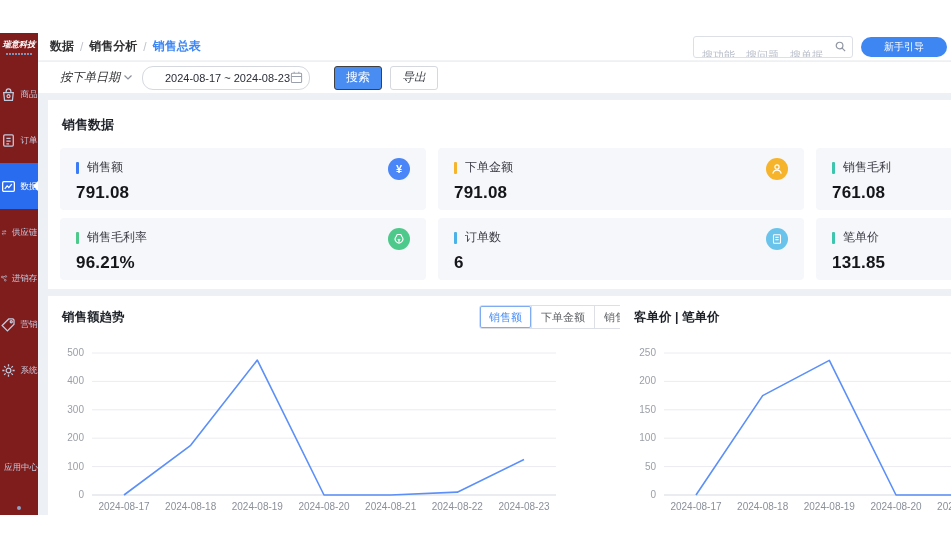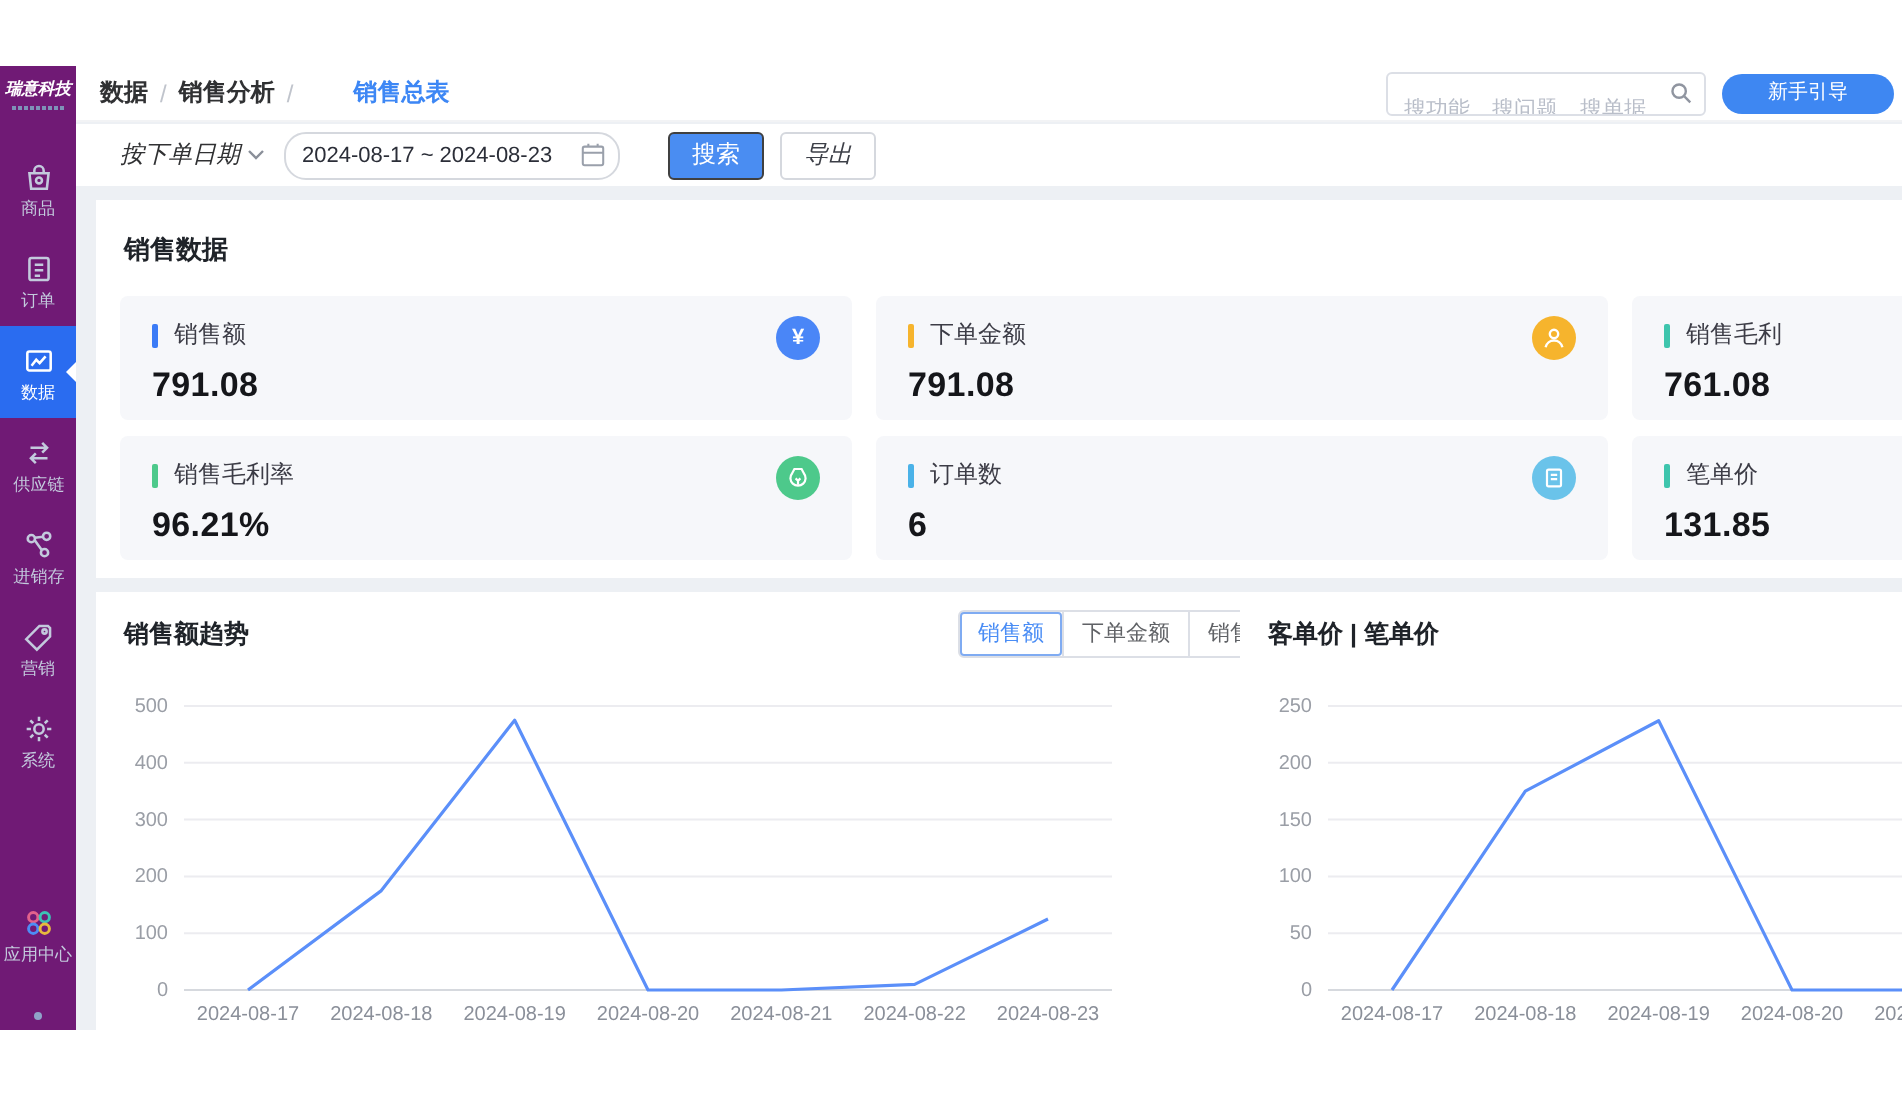--- a/index.html
+++ b/index.html
@@ -1,55 +1,55 @@
 <!DOCTYPE html>
 <html><head>
 <meta charset="utf-8">
 <style>
   * { margin:0; padding:0; box-sizing:border-box; }
   html,body { background:#fff; }
   .page{ position:relative; width:951px; height:550px; background:#fff; overflow:hidden;
          font-family:"Liberation Sans","DejaVu Sans",sans-serif; }
 
   
-  .sidebar{ position:absolute; left:0; top:33px; width:38px; height:482px; background:#701a75; }
+  .sidebar{ position:absolute; left:0; top:33px; width:38px; height:482px; background:#7f1d1d; }
   .logo{ height:26px; display:flex; flex-direction:column; align-items:center; justify-content:center; gap:2px; }
   .logo-name{ color:#fff; font-size:9px; font-weight:bold; font-style:italic; white-space:nowrap; transform:scale(.92); }
   .logo-sub{ width:26px; height:2px; background:repeating-linear-gradient(90deg,#7e92b8 0 2px,transparent 2px 3px); }
   .nav{ padding-top:12px; }
-  .nav-item{ position:relative; height:46px; display:flex; flex-direction:column; align-items:center; justify-content:center; gap:3px; color:#c3cadd; cursor:pointer; }
+  .nav-item{ position:relative; height:46px; display:flex; flex-direction:row; align-items:center; justify-content:center; gap:3px; color:#c3cadd; cursor:pointer; }
   .nav-item .nav-label{ font-size:9px; line-height:1; transform:scale(.95); white-space:nowrap; }
   .nav-item.active{ background:#2a6cf0; color:#ffffff; }
   .nav-item.active::after{ content:''; position:absolute; right:0; top:50%; transform:translateY(-50%);
         border:5px solid transparent; border-right-color:#fff; }
   .nav-icon{ width:17px; height:17px; display:block; }
   .app-center{ position:absolute; bottom:25px; left:0; width:38px; height:46px; }
   .sidebar-dot{ position:absolute; bottom:5px; left:50%; margin-left:-2px; width:4px; height:4px; border-radius:50%; background:#8fa3c8; }
 
   
   .main{ position:absolute; left:38px; top:33px; width:913px; height:482px; background:#edf0f4; }
   .topbar{ position:absolute; left:0; top:0; width:100%; height:28px; background:#fff; border-bottom:1px solid #f2f3f5;
            display:flex; align-items:center; }
   .crumbs{ margin-left:12px; font-size:12px; color:#303133; font-weight:600; display:flex; gap:6px; align-items:center; }
   .crumb-sep{ color:#c0c4cc; font-weight:400; }
-  .crumb-current{ color:#3d87f5;margin-left:24px; }
+  .crumb-current{ color:#3d87f5; }
   .top-right{ position:absolute; right:4px; top:3px; display:flex; align-items:center; gap:8px; }
   .search-box{ position:relative; width:160px; height:22px; }
   .search-box input{ width:100%; height:100%; border:1px solid #dcdfe6; border-radius:3px; padding:16px 24px 0 8px;
            font-size:11px; color:#303133; outline:none; font-family:Liberation Serif, serif; }
   .search-box input::placeholder{ color:#b9bec9; }
   .search-box .mag{ position:absolute; right:6px; top:4px; width:13px; height:13px; }
   .guide-btn{ height:20px; padding:0 23px; border:none; border-radius:10px; background:#3e87f2; color:#fff;
            font-size:10px; line-height:20px; cursor:pointer; font-family:inherit; white-space:nowrap; }
 
   .filterbar{ position:absolute; left:0; top:29px; width:100%; height:31px; background:#fff;
            display:flex; align-items:center; }
   .ftype{ margin-left:22px; font-size:12px; color:#303133; display:flex; align-items:center; gap:4px; cursor:pointer;font-style:italic; }
   .date-input{ margin-left:10px; width:168px; height:24px; border:1px solid #d5d8de; border-radius:11px; background:#fff;
-           display:flex; align-items:center; font-size:11px; color:#2b2e38; padding:0 6px 0 8px; cursor:pointer; }
+           display:flex; align-items:center; font-size:11px; color:#2b2e38; padding:0 6px 0 8px; cursor:pointer;text-align:right; }
   .date-input .dtxt{ flex:1; white-space:nowrap; }
   .btn{ height:24px; padding:0 11px; border-radius:3px; font-size:12px; cursor:pointer; font-family:inherit; }
   .btn-primary{ margin-left:24px; background:#4a8df2; border:1px solid #404040; color:#fff; }
   .btn-plain{ margin-left:8px; background:#fff; border:1px solid #d5d8de; color:#3c3f47;font-style:italic; }
 
   
   .stats-panel{ position:absolute; left:10px; top:67px; width:1140px; height:189px; background:#fff; padding:12px; }
   .panel-title{ font-size:13px; font-weight:bold; color:#1f2329; margin:4px 0 14px 2px; }
   .cards{ display:flex; gap:12px; margin-bottom:8px; }
   .stat-card{ position:relative; width:366px; height:62px; background:#f6f7fa; border-radius:4px; padding:11px 16px 0 16px; flex:none; }

